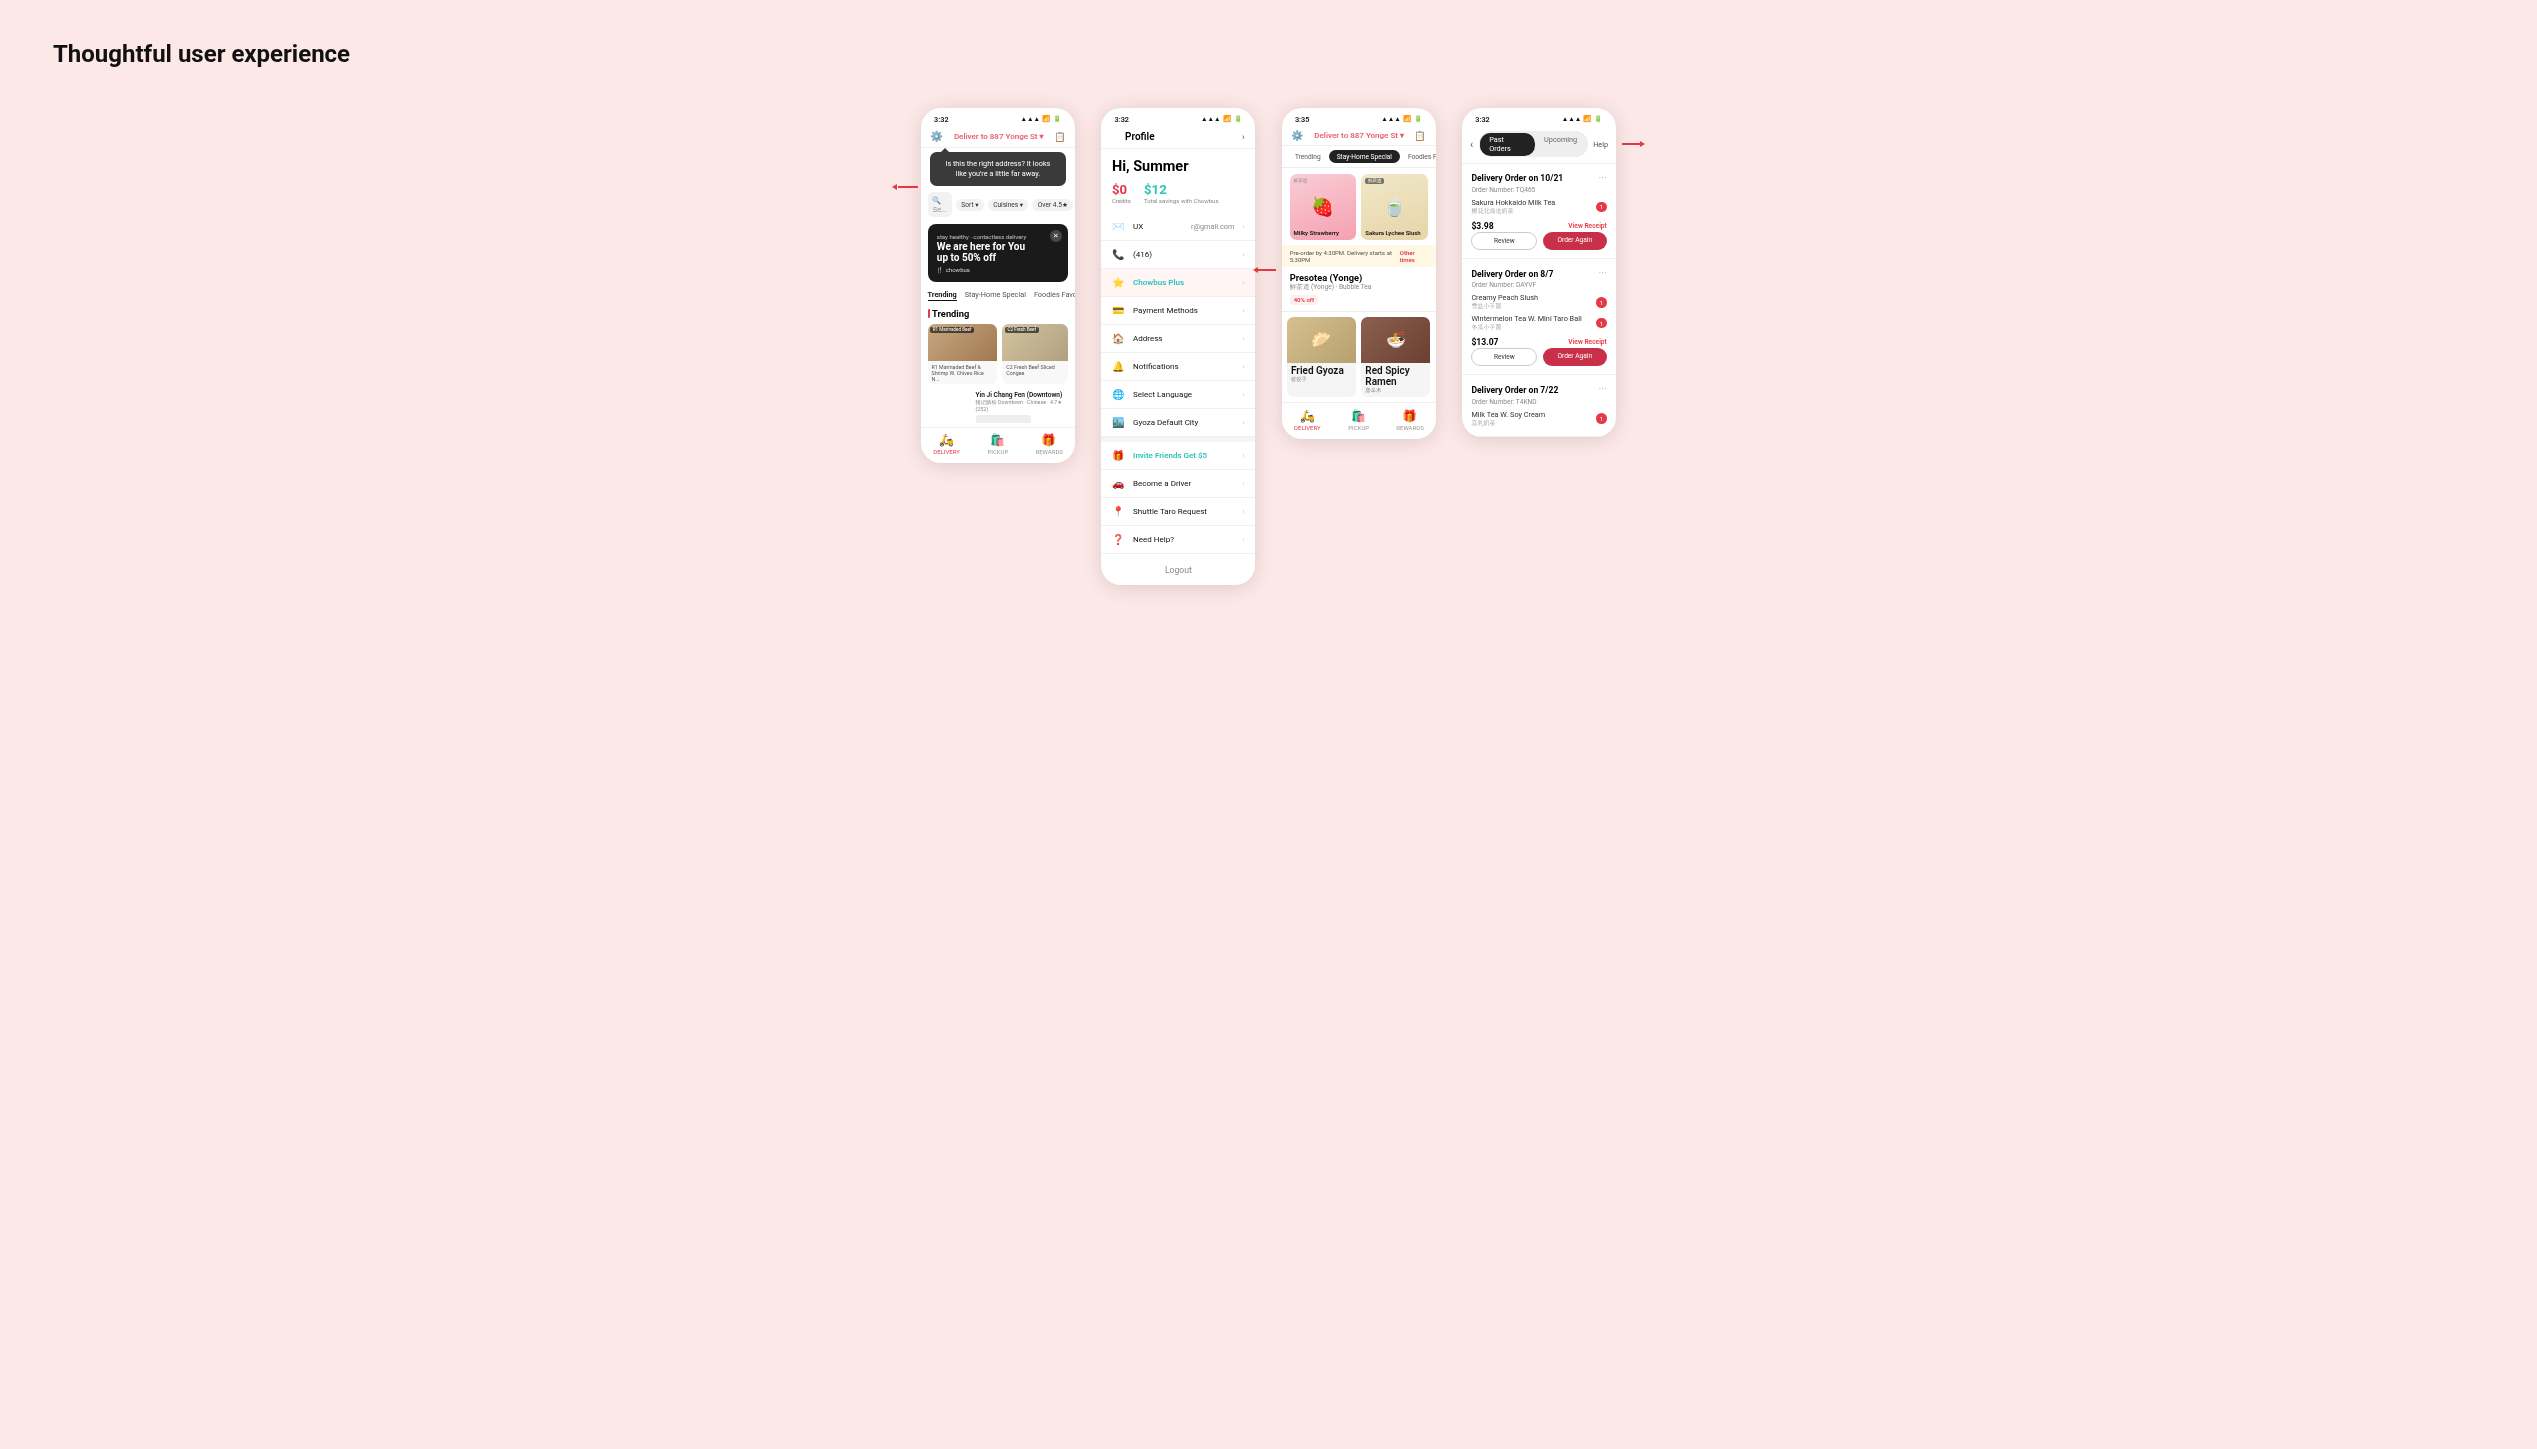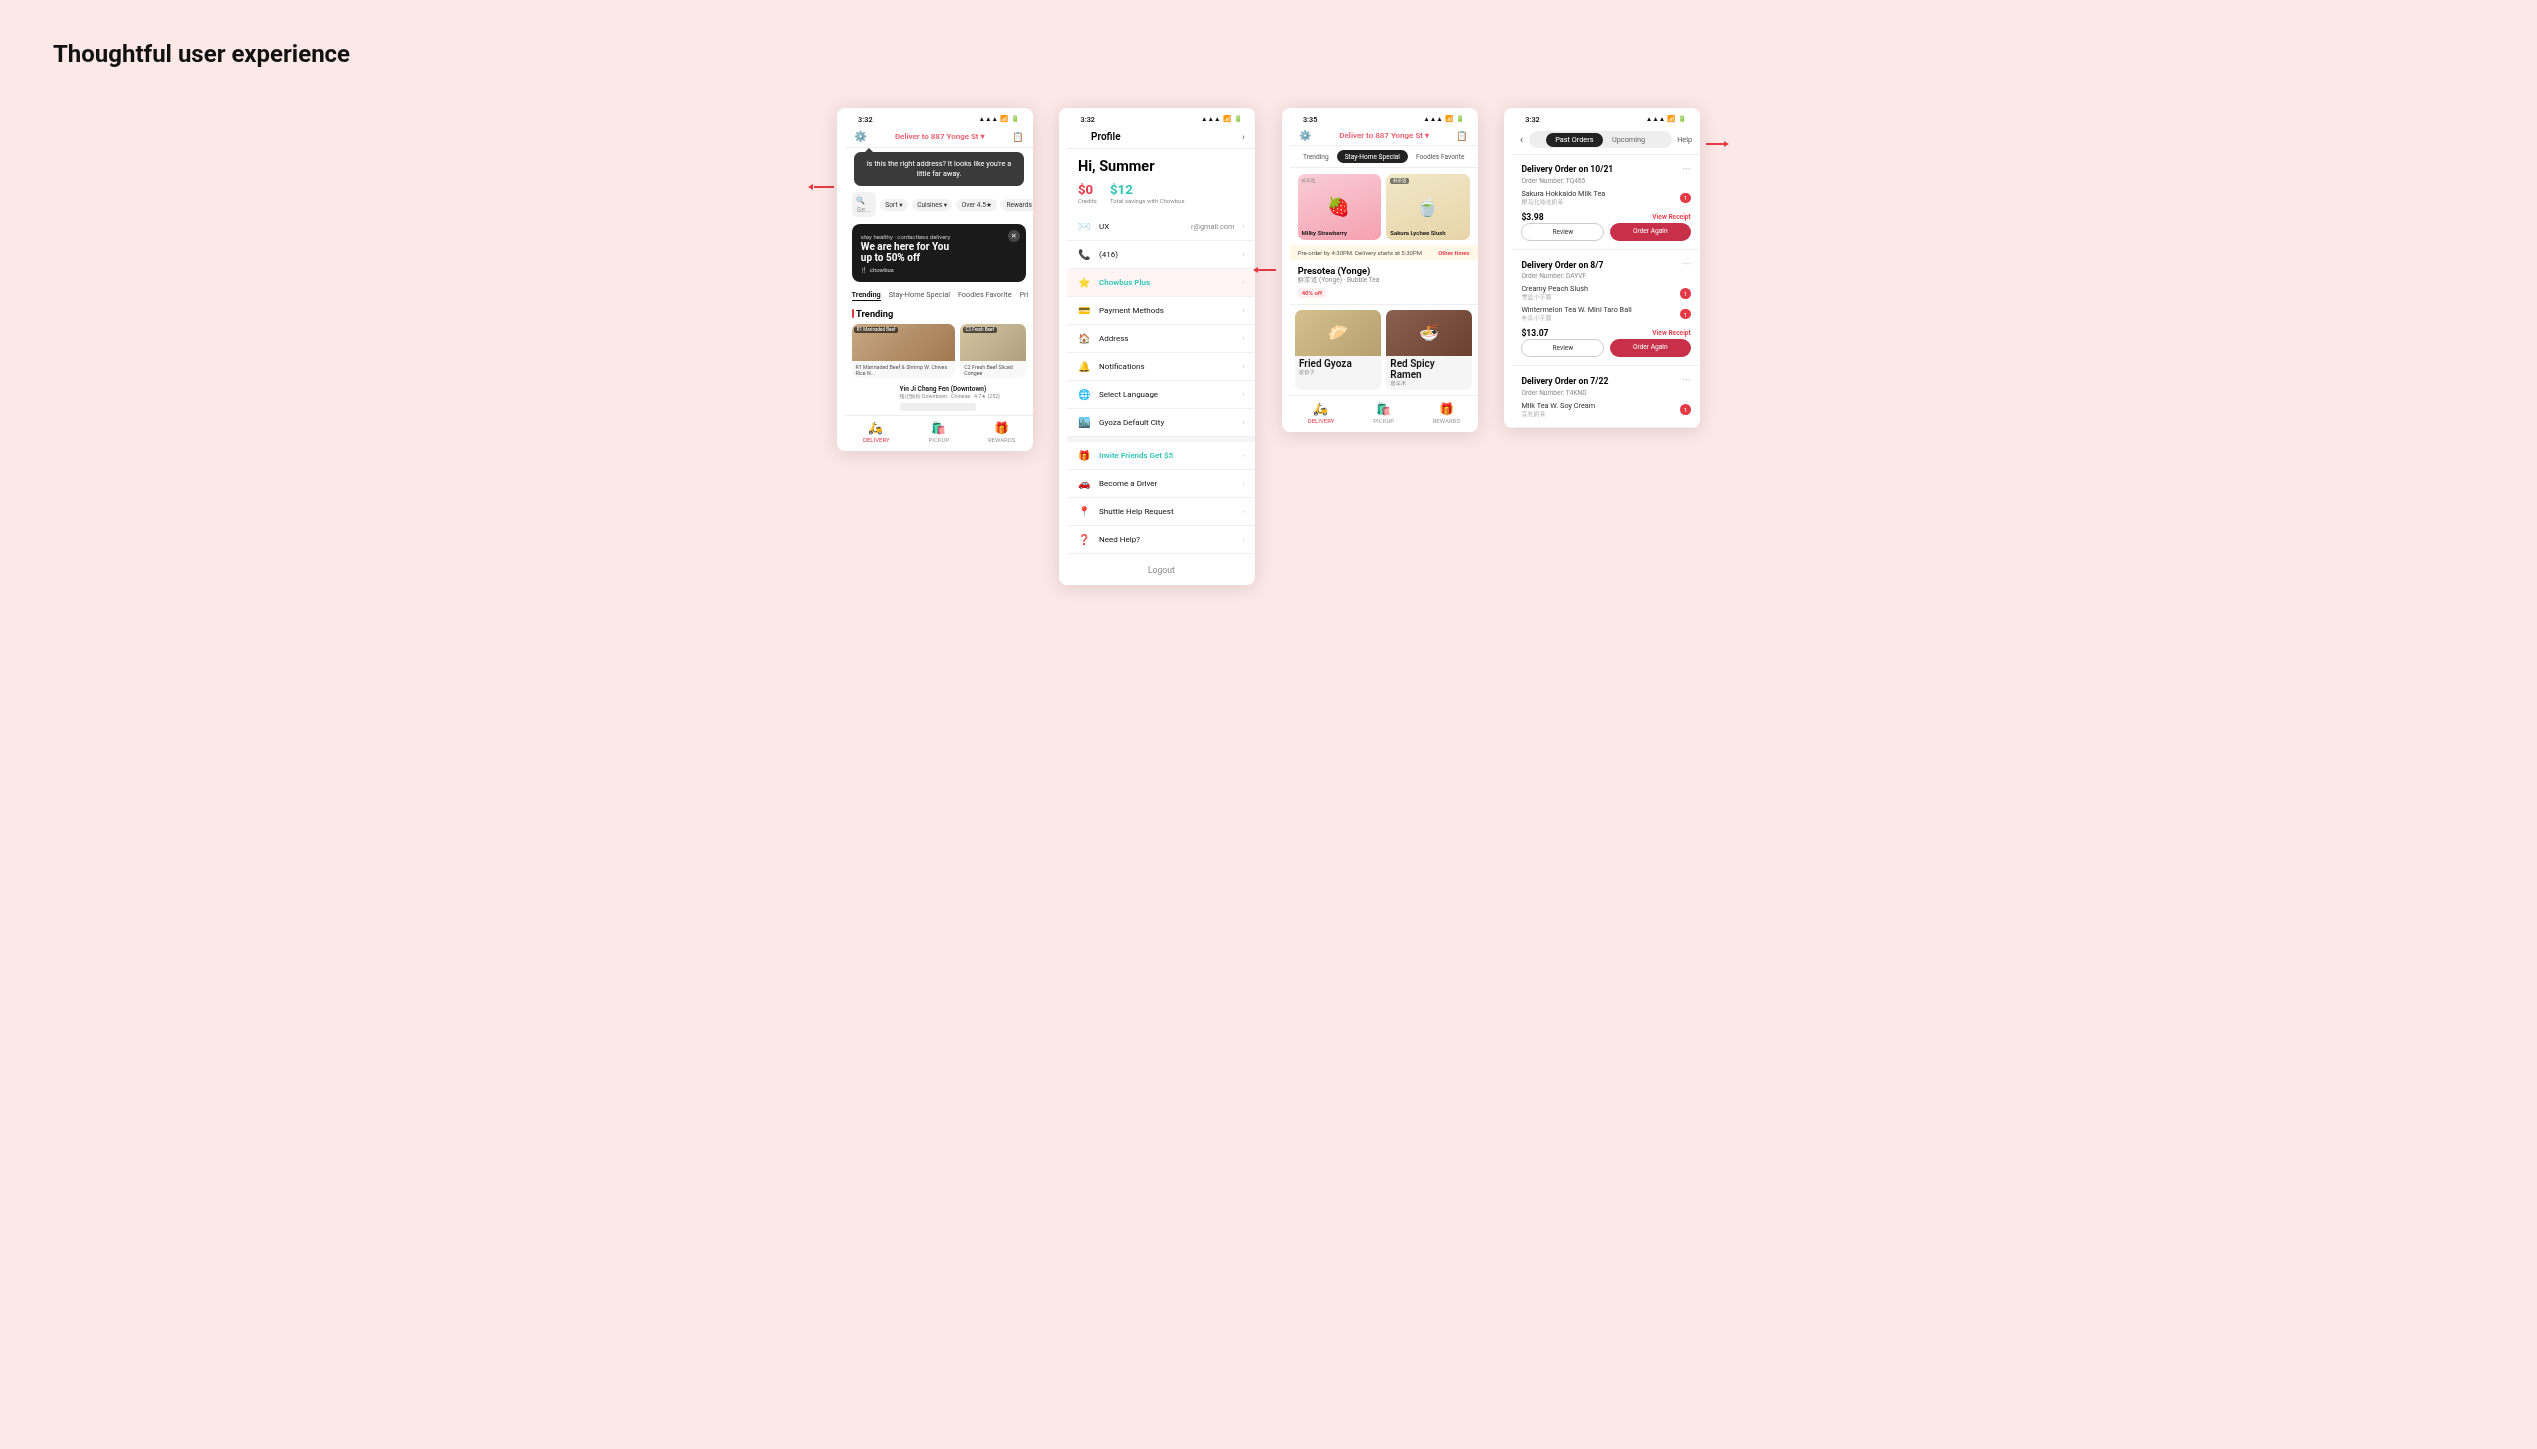--- a/index.html
+++ b/index.html
@@ -20,27 +20,26 @@
       gap: 26.4px;
       align-items: flex-start;
       justify-content: center;
     }
     .screen-wrapper {
       position: relative;
       display: flex;
       align-items: flex-start;
     }
     .phone-frame {
-      width: 196px;
+      width: 154px;
       background: #fff;
-      border-radius: 8px;
+      border-radius: 20px;
       box-shadow: 0 2.6px 20px rgba(0,0,0,0.12);
       overflow: hidden;
       position: relative;
-      padding-left: 8px;
     }
     .status-bar {
       display: flex;
       justify-content: space-between;
       align-items: center;
       padding: 6.6px 13.2px 2.6px;
       font-size: 7.3px;
       font-weight: 600;
       color: #111;
     }
@@ -688,21 +687,21 @@
           <span class="menu-label highlight2">Invite Friends Get $5</span>
           <span class="menu-chevron">›</span>
         </div>
         <div class="menu-item">
           <span class="menu-icon">🚗</span>
           <span class="menu-label">Become a Driver</span>
           <span class="menu-chevron">›</span>
         </div>
         <div class="menu-item">
           <span class="menu-icon">📍</span>
-          <span class="menu-label">Shuttle Help Request</span>
+          <span class="menu-label">Shuttle Taro Request</span>
           <span class="menu-chevron">›</span>
         </div>
 
         <div class="menu-item" style="position:relative;">
 
           <span class="menu-icon">❓</span>
           <span class="menu-label">Need Help?</span>
           <span class="menu-chevron">›</span>
         </div>
       </div>

